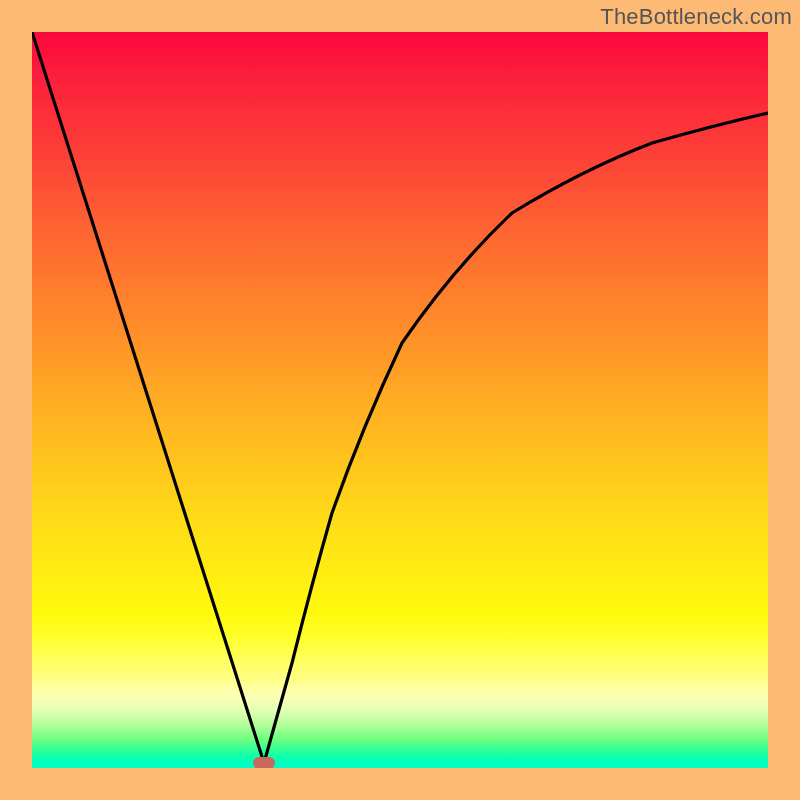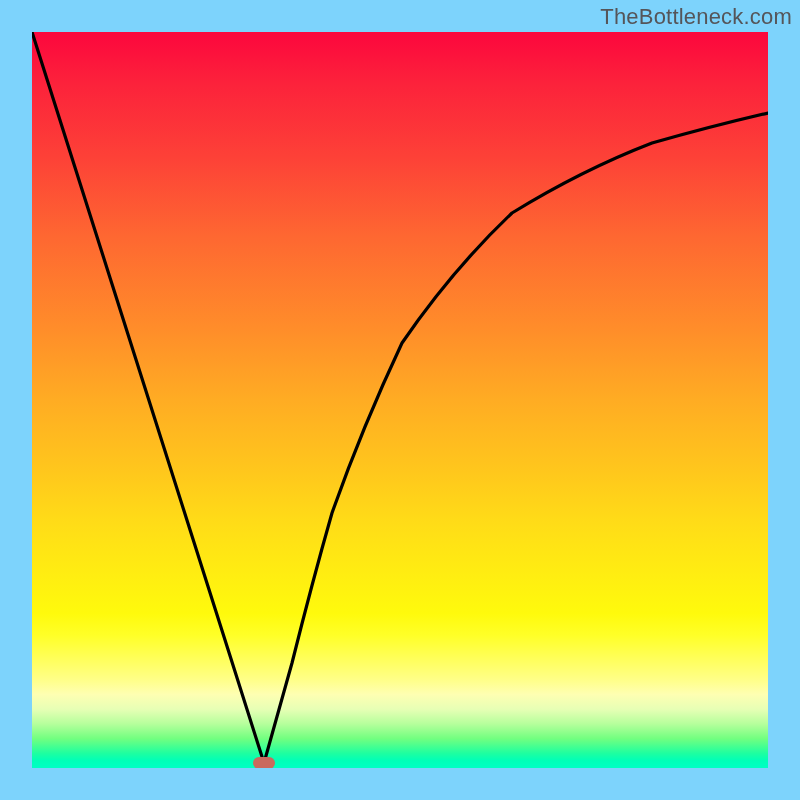--- a/index.html
+++ b/index.html
@@ -10,21 +10,21 @@
     overflow: hidden;
     background: #000;
     font-family: Arial, Helvetica, sans-serif;
   }
   .frame {
     position: absolute;
     top: 0;
     left: 0;
     width: 800px;
     height: 800px;
-    background: #7dd3fc;
+    background: #fdba74;
   }
   .plot {
     position: absolute;
     top: 32px;
     left: 32px;
     width: 736px;
     height: 736px;
     overflow: hidden;
   }
   .gradient-bg {

